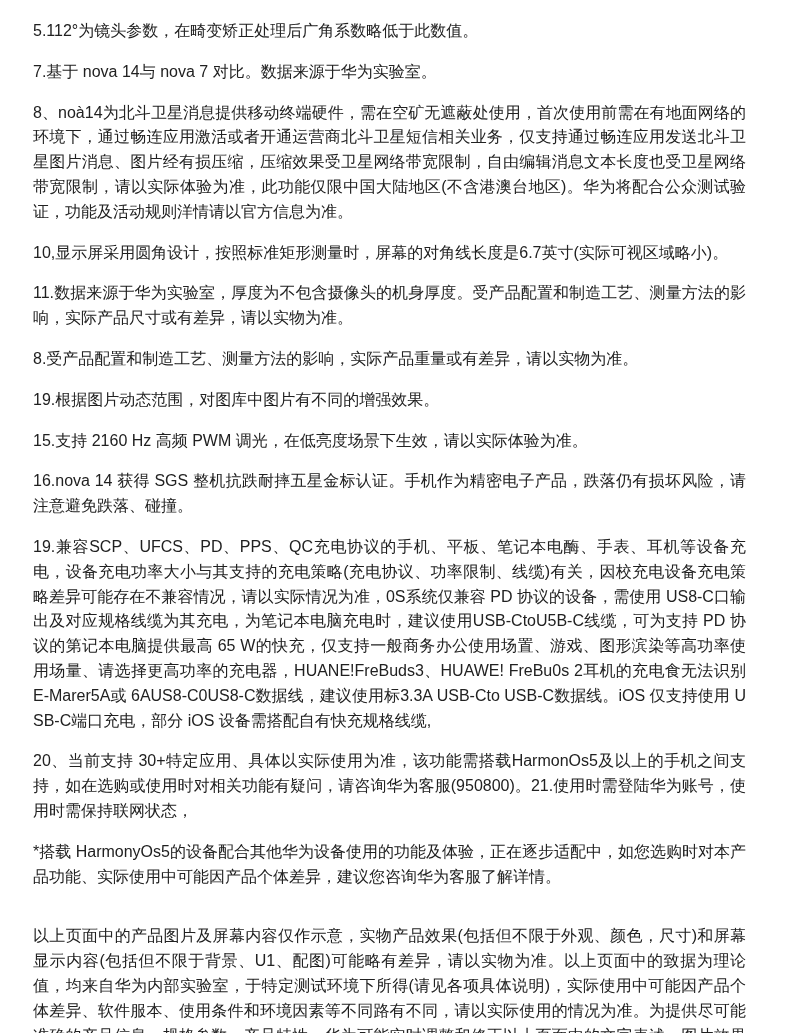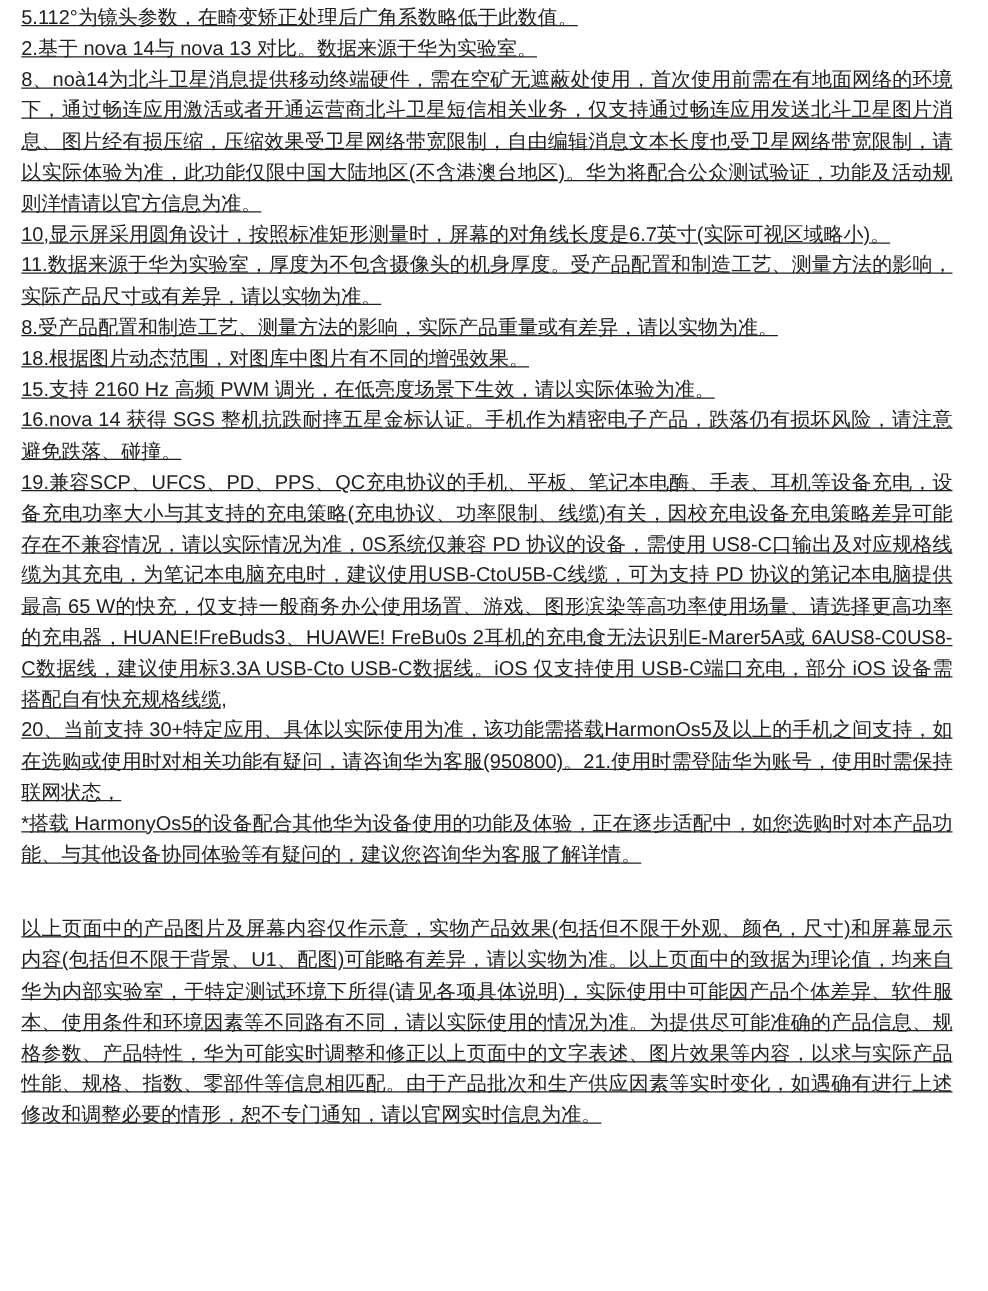--- a/index.html
+++ b/index.html
@@ -19,46 +19,45 @@
     padding: 3px 28px 0 17px;
     font-family: "Liberation Sans", sans-serif;
     font-size: 16px;
     font-weight: 500;
     line-height: 24.8px;
     color: #212121;
     text-align: justify;
     letter-spacing: 0;
   }
   p.note {
-    margin: 0;
+    margin: 16px;
     padding: 0;
     word-break: break-all;
-    text-decoration: underline;
   }
   .disclaimer-block {
     margin-top: 35px;
   }
 </style>
 </head>
 <body>
 
 <div class="page">
 
   <section class="notes-block">
     <p class="note">5.112°为镜头参数，在畸变矫正处理后广角系数略低于此数值。</p>
-    <p class="note">2.基于 nova 14与 nova 13 对比。数据来源于华为实验室。</p>
+    <p class="note">7.基于 nova 14与 nova 7 对比。数据来源于华为实验室。</p>
     <p class="note">8、noà14为北斗卫星消息提供移动终端硬件，需在空矿无遮蔽处使用，首次使用前需在有地面网络的环境下，通过畅连应用激活或者开通运营商北斗卫星短信相关业务，仅支持通过畅连应用发送北斗卫星图片消息、图片经有损压缩，压缩效果受卫星网络带宽限制，自由编辑消息文本长度也受卫星网络带宽限制，请以实际体验为准，此功能仅限中国大陆地区(不含港澳台地区)。华为将配合公众测试验证，功能及活动规则洋情请以官方信息为准。</p>
     <p class="note">10,显示屏采用圆角设计，按照标准矩形测量时，屏幕的对角线长度是6.7英寸(实际可视区域略小)。</p>
     <p class="note">11.数据来源于华为实验室，厚度为不包含摄像头的机身厚度。受产品配置和制造工艺、测量方法的影响，实际产品尺寸或有差异，请以实物为准。</p>
     <p class="note">8.受产品配置和制造工艺、测量方法的影响，实际产品重量或有差异，请以实物为准。</p>
-    <p class="note">18.根据图片动态范围，对图库中图片有不同的增强效果。</p>
+    <p class="note">19.根据图片动态范围，对图库中图片有不同的增强效果。</p>
     <p class="note">15.支持 2160 Hz 高频 PWM 调光，在低亮度场景下生效，请以实际体验为准。</p>
     <p class="note">16.nova 14 获得 SGS 整机抗跌耐摔五星金标认证。手机作为精密电子产品，跌落仍有损坏风险，请注意避免跌落、碰撞。</p>
     <p class="note">19.兼容SCP、UFCS、PD、PPS、QC充电协议的手机、平板、笔记本电酶、手表、耳机等设备充电，设备充电功率大小与其支持的充电策略(充电协议、功率限制、线缆)有关，因校充电设备充电策略差异可能存在不兼容情况，请以实际情况为准，0S系统仅兼容 PD 协议的设备，需使用 US8-C口输出及对应规格线缆为其充电，为笔记本电脑充电时，建议使用USB-CtoU5B-C线缆，可为支持 PD 协议的第记本电脑提供最高 65 W的快充，仅支持一般商务办公使用场置、游戏、图形滨染等高功率使用场量、请选择更高功率的充电器，HUANE!FreBuds3、HUAWE! FreBu0s 2耳机的充电食无法识别E-Marer5A或 6AUS8-C0US8-C数据线，建议使用标3.3A USB-Cto USB-C数据线。iOS 仅支持使用 USB-C端口充电，部分 iOS 设备需搭配自有快充规格线缆,</p>
     <p class="note">20、当前支持 30+特定应用、具体以实际使用为准，该功能需搭载HarmonOs5及以上的手机之间支持，如在选购或使用时对相关功能有疑问，请咨询华为客服(950800)。21.使用时需登陆华为账号，使用时需保持联网状态，</p>
-    <p class="note">*搭载 HarmonyOs5的设备配合其他华为设备使用的功能及体验，正在逐步适配中，如您选购时对本产品功能、与其他设备协同体验等有疑问的，建议您咨询华为客服了解详情。</p>
+    <p class="note">*搭载 HarmonyOs5的设备配合其他华为设备使用的功能及体验，正在逐步适配中，如您选购时对本产品功能、实际使用中可能因产品个体差异，建议您咨询华为客服了解详情。</p>
   </section>
 
   <section class="disclaimer-block">
     <p class="note">以上页面中的产品图片及屏幕内容仅作示意，实物产品效果(包括但不限于外观、颜色，尺寸)和屏幕显示内容(包括但不限于背景、U1、配图)可能略有差异，请以实物为准。以上页面中的致据为理论值，均来自华为内部实验室，于特定测试环境下所得(请见各项具体说明)，实际使用中可能因产品个体差异、软件服本、使用条件和环境因素等不同路有不同，请以实际使用的情况为准。为提供尽可能准确的产品信息、规格参数、产品特性，华为可能实时调整和修正以上页面中的文字表述、图片效果等内容，以求与实际产品性能、规格、指数、零部件等信息相匹配。由于产品批次和生产供应因素等实时变化，如遇确有进行上述修改和调整必要的情形，恕不专门通知，请以官网实时信息为准。</p>
   </section>
 
 </div>
 
 </body></html>

